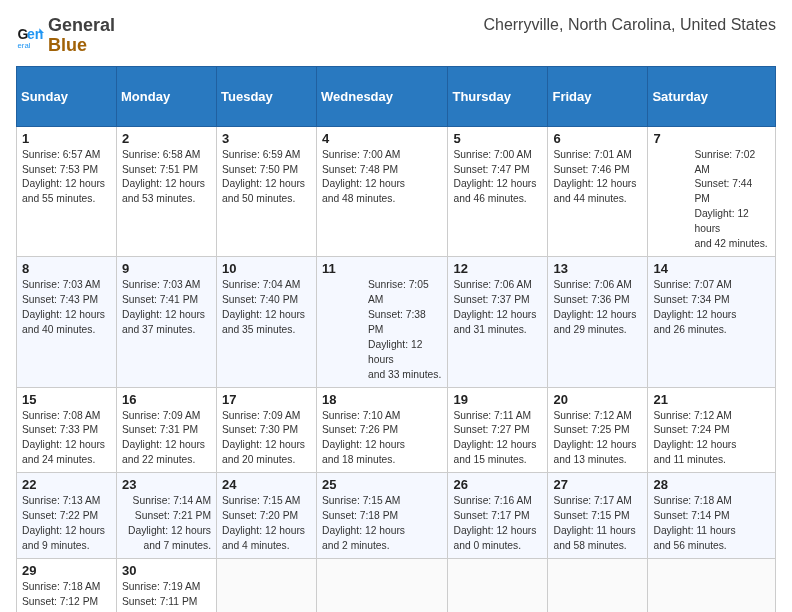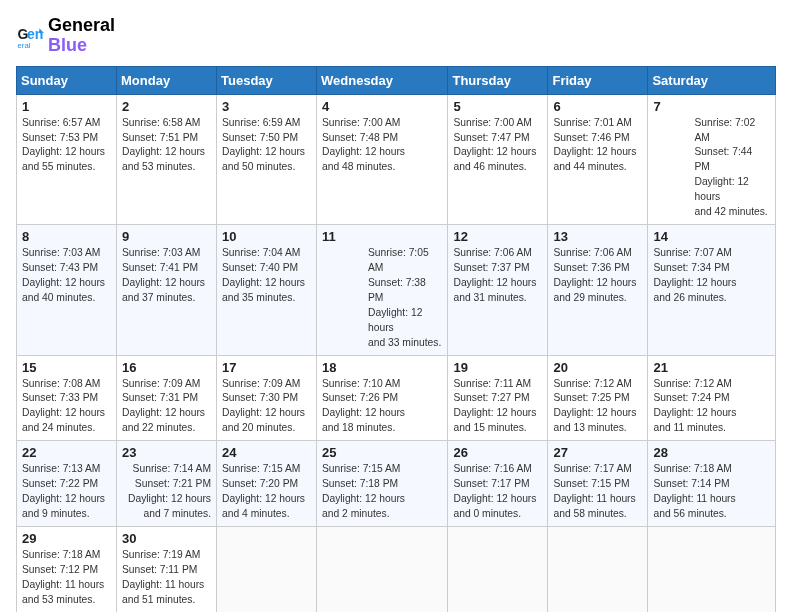--- a/index.html
+++ b/index.html
@@ -49,21 +49,21 @@
     table {
       width: 100%;
       border-collapse: collapse;
       border: 1px solid #ccc;
     }
     thead tr th {
       background-color: #2979c0;
       color: #fff;
       font-size: 13px;
       font-weight: bold;
-      padding: 6px 4px;
+      padding: 22px 4px;
       text-align: left;
       border: 1px solid #2060a0;
     }
     tbody tr td {
       vertical-align: top;
       border: 1px solid #ccc;
       padding: 4px 5px;
       font-size: 10.5px;
       color: #222;
       min-width: 100px;
@@ -94,28 +94,29 @@
 <div class="header-section">
   <div class="logo">
     <svg class="logo-icon" viewBox="0 0 36 36">
       <text x="2" y="22" font-size="18" font-weight="bold" fill="#1a1a1a">G</text>
       <text x="14" y="22" font-size="18" font-weight="bold" fill="#2196f3">en</text>
       <text x="2" y="34" font-size="10" fill="#2196f3">eral</text>
       <polygon points="30,8 36,14 30,14" fill="#2196f3"></polygon>
     </svg>
     <div>
       <div class="logo-text">
-        <span style="color:#000000">General</span>
+        <span style="color:#404040">General</span>
       </div>
       <div class="logo-text">
-        <span style="color:#8b5cf6">Blue</span>
+        <span style="color:#a16207">Blue</span>
       </div>
     </div>
   </div>
   <div class="title-section">
+    <div class="cal-subtitle">Cherryville, North Carolina, United States</div>
   </div>
 </div>
 
 <table>
   <thead>
     <tr>
     <th>Sunday</th>
         <th>Monday</th>
         <th>Tuesday</th>
         <th>Wednesday</th>

